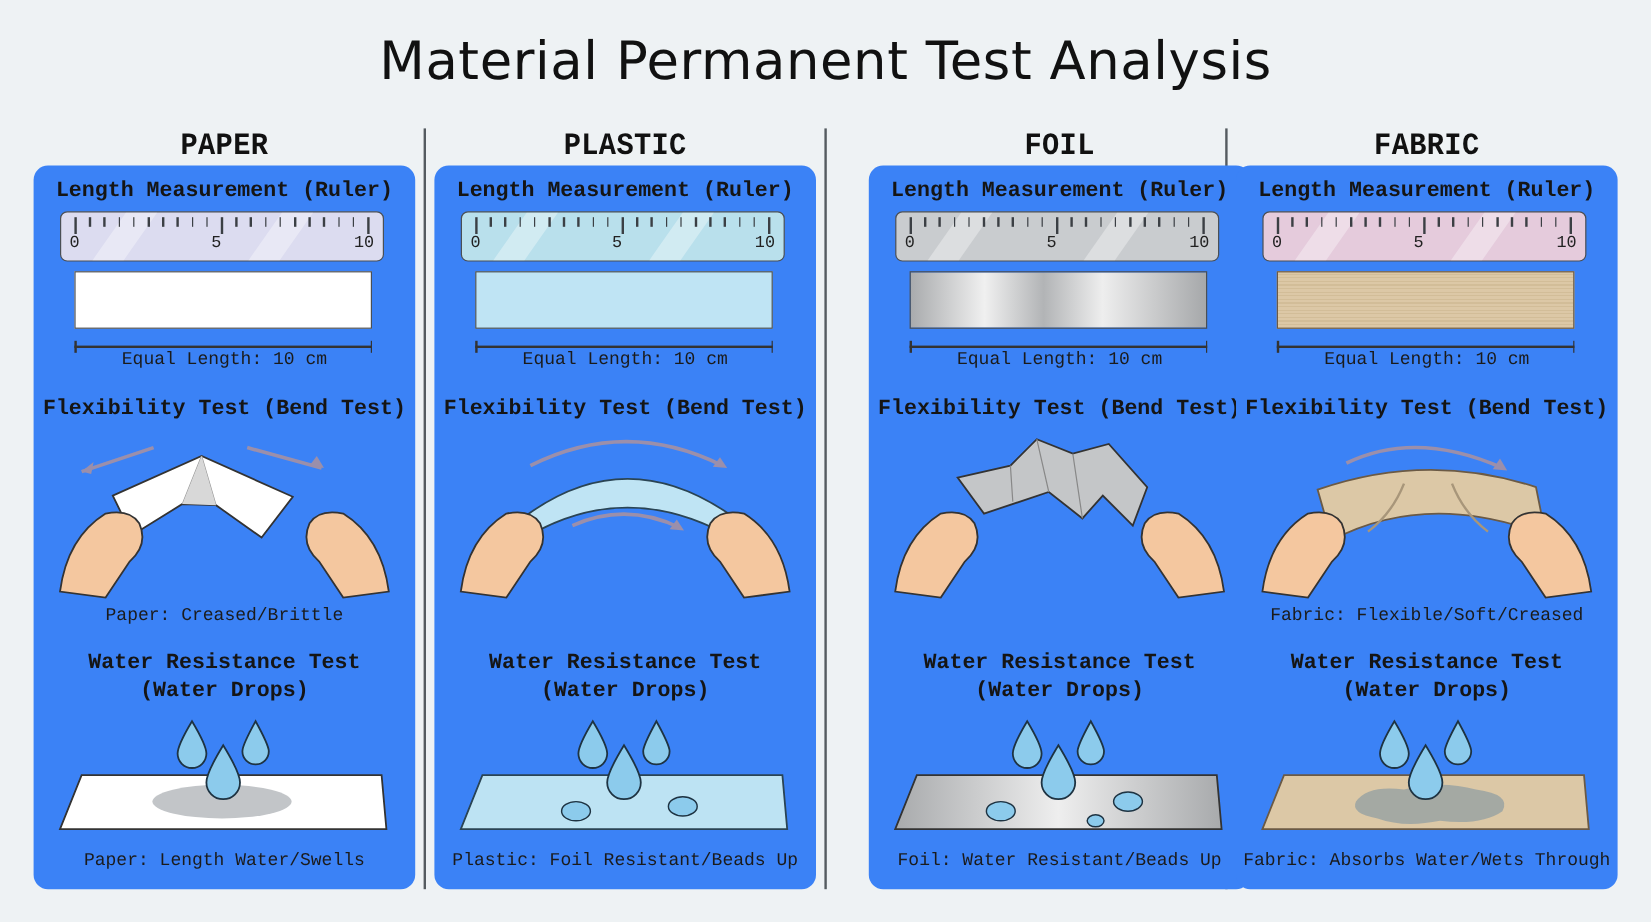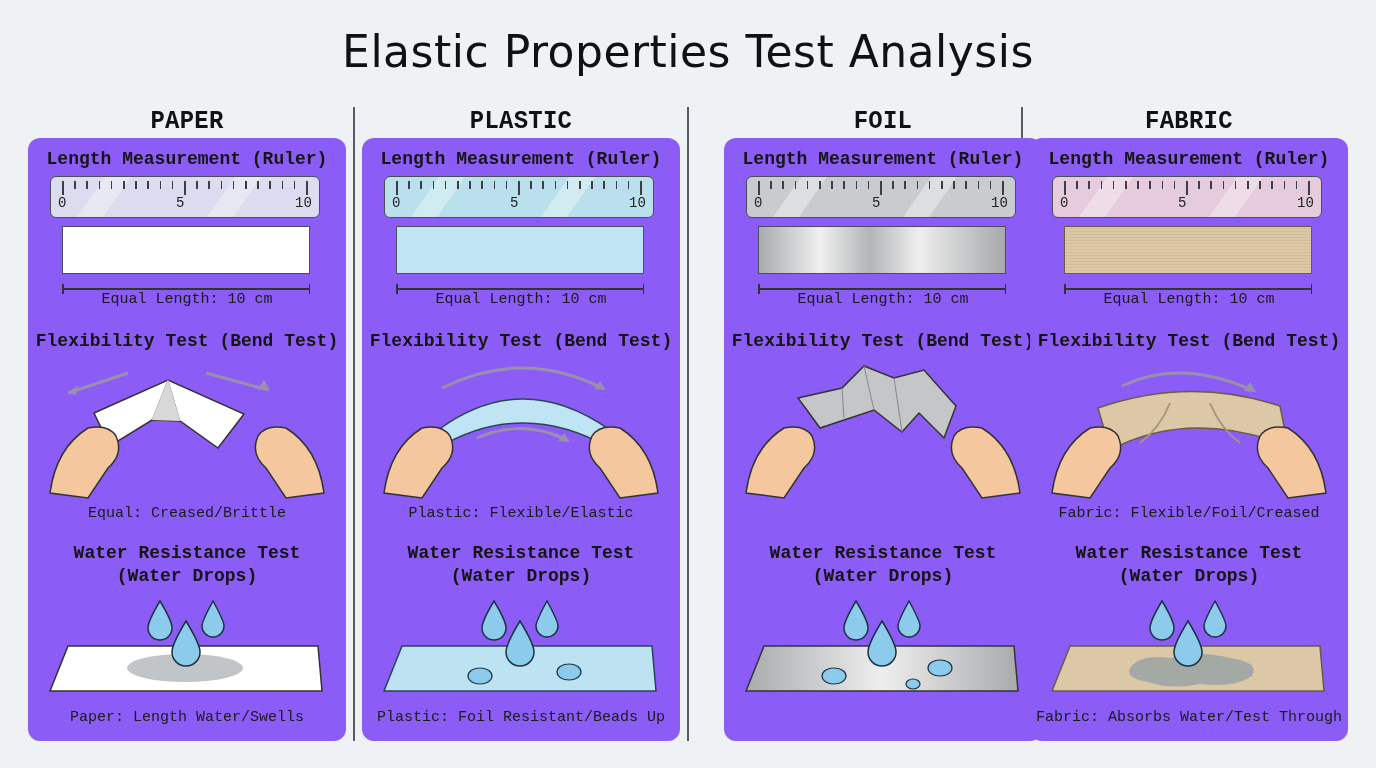--- a/index.html
+++ b/index.html
@@ -17,21 +17,21 @@
   }
   .divider { position: absolute; top: 107px; width: 2px; height: 634px; background: #555b60; }
   .column { position: absolute; top: 100px; width: 318px; height: 642px; font-family: Liberation Mono, monospace; }
   .col-heading {
     position: absolute; top: 6px; left: 0; width: 100%; text-align: center;
     font-size: 26px; font-weight: bold; letter-spacing: 0.3px; color: #111;
     transform: scaleX(0.92);
   }
   .panel {
     position: absolute; top: 38px; left: 0; width: 318px; height: 603px;
-    background: #8b5cf6; border-radius: 12px;
+    background: #3b82f6; border-radius: 12px;
   }
   .sec-title {
     position: absolute; left: 0; width: 100%; text-align: center;
     font-size: 18px; font-weight: bold; color: #151515; line-height: 23px;
   }
   .caption {
     position: absolute; left: 0; width: 100%; text-align: center;
     font-size: 15px; color: #1b1b1b;
   }
   .ruler {
@@ -46,21 +46,21 @@
     border: 1.5px solid #4a4f55;
   }
   .dim-line { position: absolute; left: 34px; top: 146px; width: 248px; height: 10px; }
   .dim-line .bar { position: absolute; top: 4px; left: 0; width: 100%; height: 1.5px; background: #333; }
   .dim-line .end { position: absolute; top: 0; width: 1.5px; height: 10px; background: #333; }
   .illus { position: absolute; left: 0; width: 318px; }
 </style>
 </head>
 <body>
 
-<div class="title">Elastic Properties Test Analysis</div>
+<div class="title">Material Permanent Test Analysis</div>
 
 <div class="divider" style="left:353px"></div>
 <div class="divider" style="left:687px"></div>
 <div class="divider" style="left:1021px"></div>
 
 <div class="column" style="left:28px">
   <div class="col-heading">PAPER</div>
   <div class="panel">
     <div class="sec-title" style="top:10px">Length Measurement (Ruler)</div>
     <div class="ruler" style="background:#dcdcf0">
@@ -103,21 +103,21 @@
       <path d="M100 15 L40 35" stroke="#9b8fab" stroke-width="3" fill="none"></path>
         <path d="M40 35 l10 -8 l-2 10 z" fill="#9b8fab"></path>
       <path d="M178 15 L240 32" stroke="#9b8fab" stroke-width="3" fill="none"></path>
         <path d="M242 32 l-12 -2 l6 -8 z" fill="#9b8fab"></path>
       <path d="M66 55 L140 22 L216 56 L190 90 L152 63 L124 62 L82 88 Z" fill="#ffffff" stroke="#333" stroke-width="1.5"></path>
       <path d="M140 22 L124 62 M140 22 L152 63" stroke="#999" stroke-width="1" fill="#ddd"></path>
       <path d="M140 22 L152 63 L124 62 Z" fill="#d8d8d8"></path>
       <path d="M22 135 Q28 90 60 70 Q80 66 88 78 Q96 96 80 110 Q70 125 60 140 Z" fill="#f4c79f" stroke="#333" stroke-width="1.5"></path>
       <path d="M296 135 Q290 90 258 70 Q238 66 230 78 Q222 96 238 110 Q248 125 258 140 Z" fill="#f4c79f" stroke="#333" stroke-width="1.5"></path>
     </svg>
-    <div class="caption" style="top:367px">Equal: Creased/Brittle</div>
+    <div class="caption" style="top:367px">Paper: Creased/Brittle</div>
     <div class="sec-title" style="top:404px">Water Resistance Test</div>
     <div class="sec-title" style="top:427px">(Water Drops)</div>
     <svg class="illus" style="top:458px" height="105" viewBox="0 0 318 105">
       <path d="M40 50 L290 50 L294 95 L22 95 Z" fill="#fff" stroke="#333" stroke-width="1.5"></path>
       <ellipse cx="157" cy="72" rx="58" ry="14" fill="#a8adb1" opacity="0.7"></ellipse>
       <path d="M132 5 Q120 25 120 32 a12 12 0 0 0 24 0 Q144 25 132 5 Z" fill="#8ccbec" stroke="#1e3342" stroke-width="1.5"></path>
       <path d="M185 5 Q174 25 174 30 a11 11 0 0 0 22 0 Q196 25 185 5 Z" fill="#8ccbec" stroke="#1e3342" stroke-width="1.5"></path>
       <path d="M158 25 Q144 48 144 56 a14 14 0 0 0 28 0 Q172 48 158 25 Z" fill="#8ccbec" stroke="#1e3342" stroke-width="1.5"></path>
     </svg>
     <div class="caption" style="top:571px">Paper: Length Water/Swells</div>
@@ -166,21 +166,20 @@
     <div class="sec-title" style="top:192px">Flexibility Test (Bend Test)</div>
     <svg class="illus" style="top:220px" height="145" viewBox="0 0 318 145">
       <path d="M80 30 Q160 -10 240 30" stroke="#9b8fab" stroke-width="3" fill="none"></path>
         <path d="M244 32 l-12 -1 l6 -8 z" fill="#9b8fab"></path>
       <path d="M115 80 Q160 60 205 82" stroke="#9b8fab" stroke-width="3" fill="none"></path>
         <path d="M208 84 l-12 -1 l6 -8 z" fill="#9b8fab"></path>
       <path d="M76 72 Q160 10 248 72 L248 90 Q160 40 76 90 Z" fill="#bfe4f4" stroke="#2a4454" stroke-width="1.5"></path>
       <path d="M22 135 Q28 90 60 70 Q80 66 88 78 Q96 96 80 110 Q70 125 60 140 Z" fill="#f4c79f" stroke="#333" stroke-width="1.5"></path>
       <path d="M296 135 Q290 90 258 70 Q238 66 230 78 Q222 96 238 110 Q248 125 258 140 Z" fill="#f4c79f" stroke="#333" stroke-width="1.5"></path>
     </svg>
-    <div class="caption" style="top:367px">Plastic: Flexible/Elastic</div>
     <div class="sec-title" style="top:404px">Water Resistance Test</div>
     <div class="sec-title" style="top:427px">(Water Drops)</div>
     <svg class="illus" style="top:458px" height="105" viewBox="0 0 318 105">
       <path d="M40 50 L290 50 L294 95 L22 95 Z" fill="#bde3f3" stroke="#2a4454" stroke-width="1.5"></path>
       <ellipse cx="118" cy="80" rx="12" ry="8" fill="#8ccbec" stroke="#1e3342" stroke-width="1.2"></ellipse>
       <ellipse cx="207" cy="76" rx="12" ry="8" fill="#8ccbec" stroke="#1e3342" stroke-width="1.2"></ellipse>
       <path d="M132 5 Q120 25 120 32 a12 12 0 0 0 24 0 Q144 25 132 5 Z" fill="#8ccbec" stroke="#1e3342" stroke-width="1.5"></path>
       <path d="M185 5 Q174 25 174 30 a11 11 0 0 0 22 0 Q196 25 185 5 Z" fill="#8ccbec" stroke="#1e3342" stroke-width="1.5"></path>
       <path d="M158 25 Q144 48 144 56 a14 14 0 0 0 28 0 Q172 48 158 25 Z" fill="#8ccbec" stroke="#1e3342" stroke-width="1.5"></path>
     </svg>
@@ -245,20 +244,21 @@
           </linearGradient>
         </defs>
       <path d="M40 50 L290 50 L294 95 L22 95 Z" fill="url(#fg)" stroke="#333" stroke-width="1.5"></path>
       <ellipse cx="110" cy="80" rx="12" ry="8" fill="#8ccbec" stroke="#1e3342" stroke-width="1.2"></ellipse>
       <ellipse cx="216" cy="72" rx="12" ry="8" fill="#8ccbec" stroke="#1e3342" stroke-width="1.2"></ellipse>
       <ellipse cx="189" cy="88" rx="7" ry="5" fill="#8ccbec" stroke="#1e3342" stroke-width="1.2"></ellipse>
       <path d="M132 5 Q120 25 120 32 a12 12 0 0 0 24 0 Q144 25 132 5 Z" fill="#8ccbec" stroke="#1e3342" stroke-width="1.5"></path>
       <path d="M185 5 Q174 25 174 30 a11 11 0 0 0 22 0 Q196 25 185 5 Z" fill="#8ccbec" stroke="#1e3342" stroke-width="1.5"></path>
       <path d="M158 25 Q144 48 144 56 a14 14 0 0 0 28 0 Q172 48 158 25 Z" fill="#8ccbec" stroke="#1e3342" stroke-width="1.5"></path>
     </svg>
+    <div class="caption" style="top:571px">Foil: Water Resistant/Beads Up</div>
   </div>
 </div>
 
 <div class="column" style="left:1030px">
   <div class="col-heading">FABRIC</div>
   <div class="panel">
     <div class="sec-title" style="top:10px">Length Measurement (Ruler)</div>
     <div class="ruler" style="background:#e5cbdc">
         <div class="shine" style="left: 40px;"></div>
         <div class="shine" style="left: 170px;"></div>
@@ -296,25 +296,25 @@
     <div class="caption" style="top:153px">Equal Length: 10 cm</div>
     <div class="sec-title" style="top:192px">Flexibility Test (Bend Test)</div>
     <svg class="illus" style="top:220px" height="145" viewBox="0 0 318 145">
       <path d="M92 28 Q150 0 222 32" stroke="#9b8fab" stroke-width="3" fill="none"></path>
         <path d="M226 34 l-12 -1 l6 -9 z" fill="#9b8fab"></path>
       <path d="M68 50 Q160 18 250 48 L258 88 Q160 50 80 92 Z" fill="#dcc8a6" stroke="#6b5a45" stroke-width="1.5"></path>
       <path d="M140 45 Q130 70 110 85 M180 45 Q190 70 210 85" stroke="#a8967a" stroke-width="2" fill="none"></path>
       <path d="M22 135 Q28 90 60 70 Q80 66 88 78 Q96 96 80 110 Q70 125 60 140 Z" fill="#f4c79f" stroke="#333" stroke-width="1.5"></path>
       <path d="M296 135 Q290 90 258 70 Q238 66 230 78 Q222 96 238 110 Q248 125 258 140 Z" fill="#f4c79f" stroke="#333" stroke-width="1.5"></path>
     </svg>
-    <div class="caption" style="top:367px">Fabric: Flexible/Foil/Creased</div>
+    <div class="caption" style="top:367px">Fabric: Flexible/Soft/Creased</div>
     <div class="sec-title" style="top:404px">Water Resistance Test</div>
     <div class="sec-title" style="top:427px">(Water Drops)</div>
     <svg class="illus" style="top:458px" height="105" viewBox="0 0 318 105">
       <path d="M40 50 L290 50 L294 95 L22 95 Z" fill="#dcc8a6" stroke="#6b5a45" stroke-width="1.5"></path>
       <path d="M100 72 Q110 58 140 62 Q170 54 200 62 Q230 66 222 80 Q205 92 170 88 Q140 94 118 86 Q95 82 100 72 Z" fill="#9aa3a2" opacity="0.85"></path>
       <path d="M132 5 Q120 25 120 32 a12 12 0 0 0 24 0 Q144 25 132 5 Z" fill="#8ccbec" stroke="#1e3342" stroke-width="1.5"></path>
       <path d="M185 5 Q174 25 174 30 a11 11 0 0 0 22 0 Q196 25 185 5 Z" fill="#8ccbec" stroke="#1e3342" stroke-width="1.5"></path>
       <path d="M158 25 Q144 48 144 56 a14 14 0 0 0 28 0 Q172 48 158 25 Z" fill="#8ccbec" stroke="#1e3342" stroke-width="1.5"></path>
     </svg>
-    <div class="caption" style="top:571px">Fabric: Absorbs Water/Test Through</div>
+    <div class="caption" style="top:571px">Fabric: Absorbs Water/Wets Through</div>
   </div>
 </div>
 
 </body></html>

